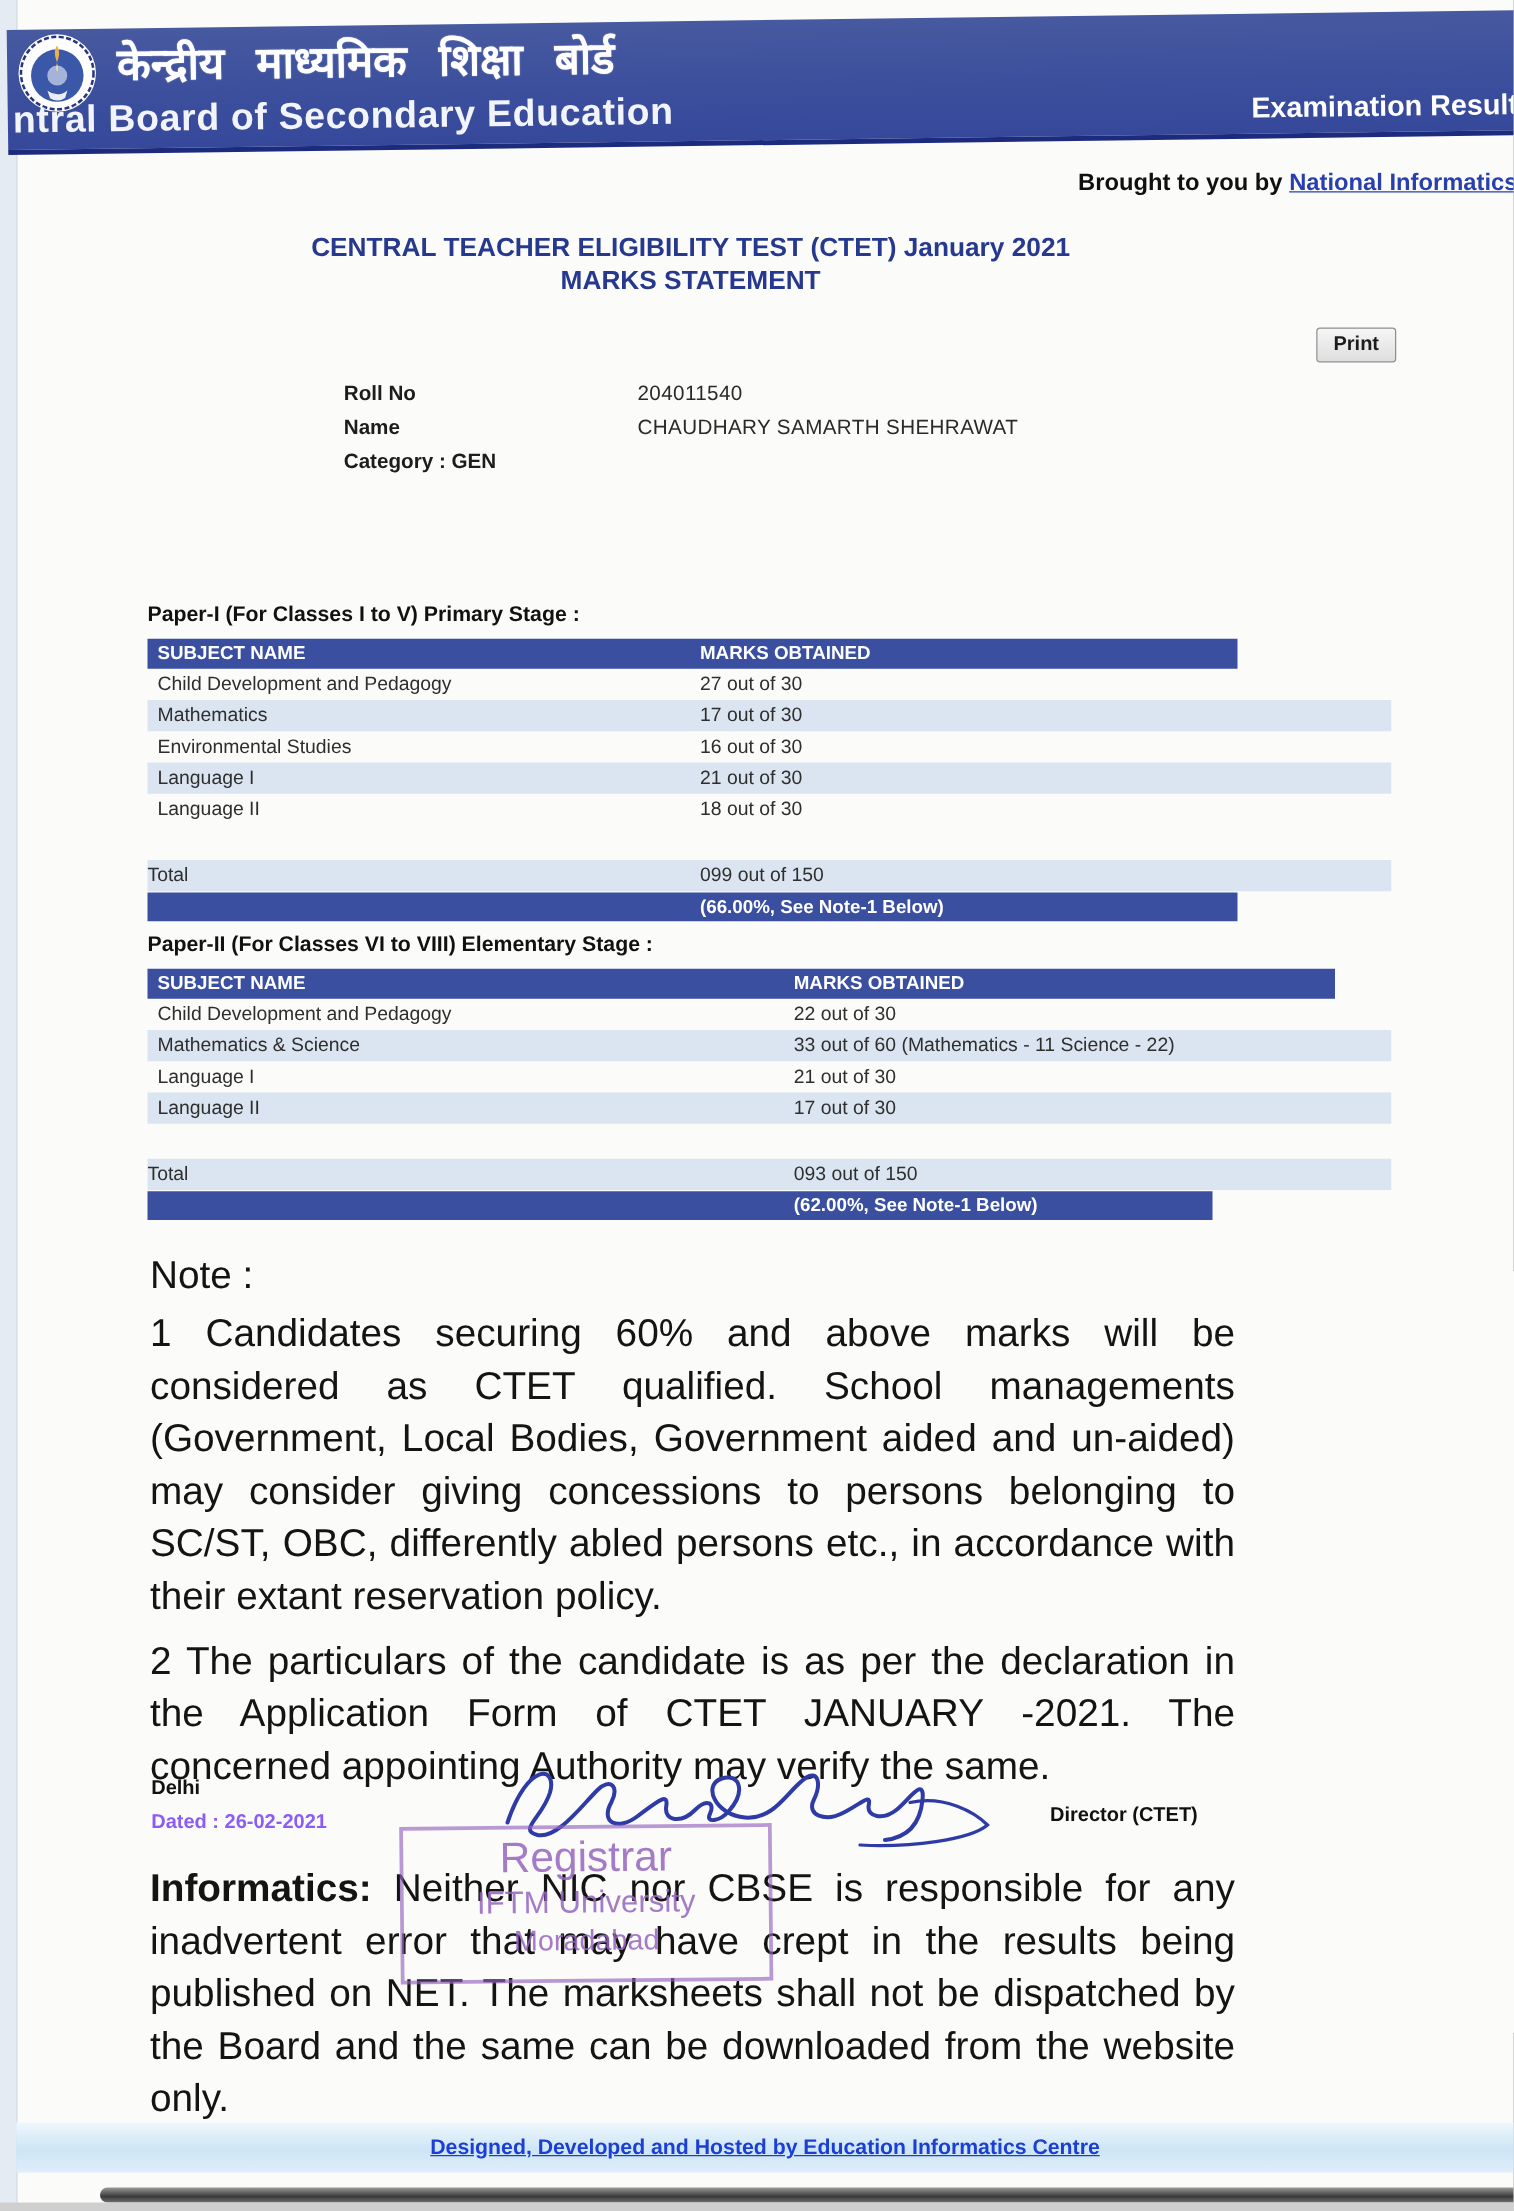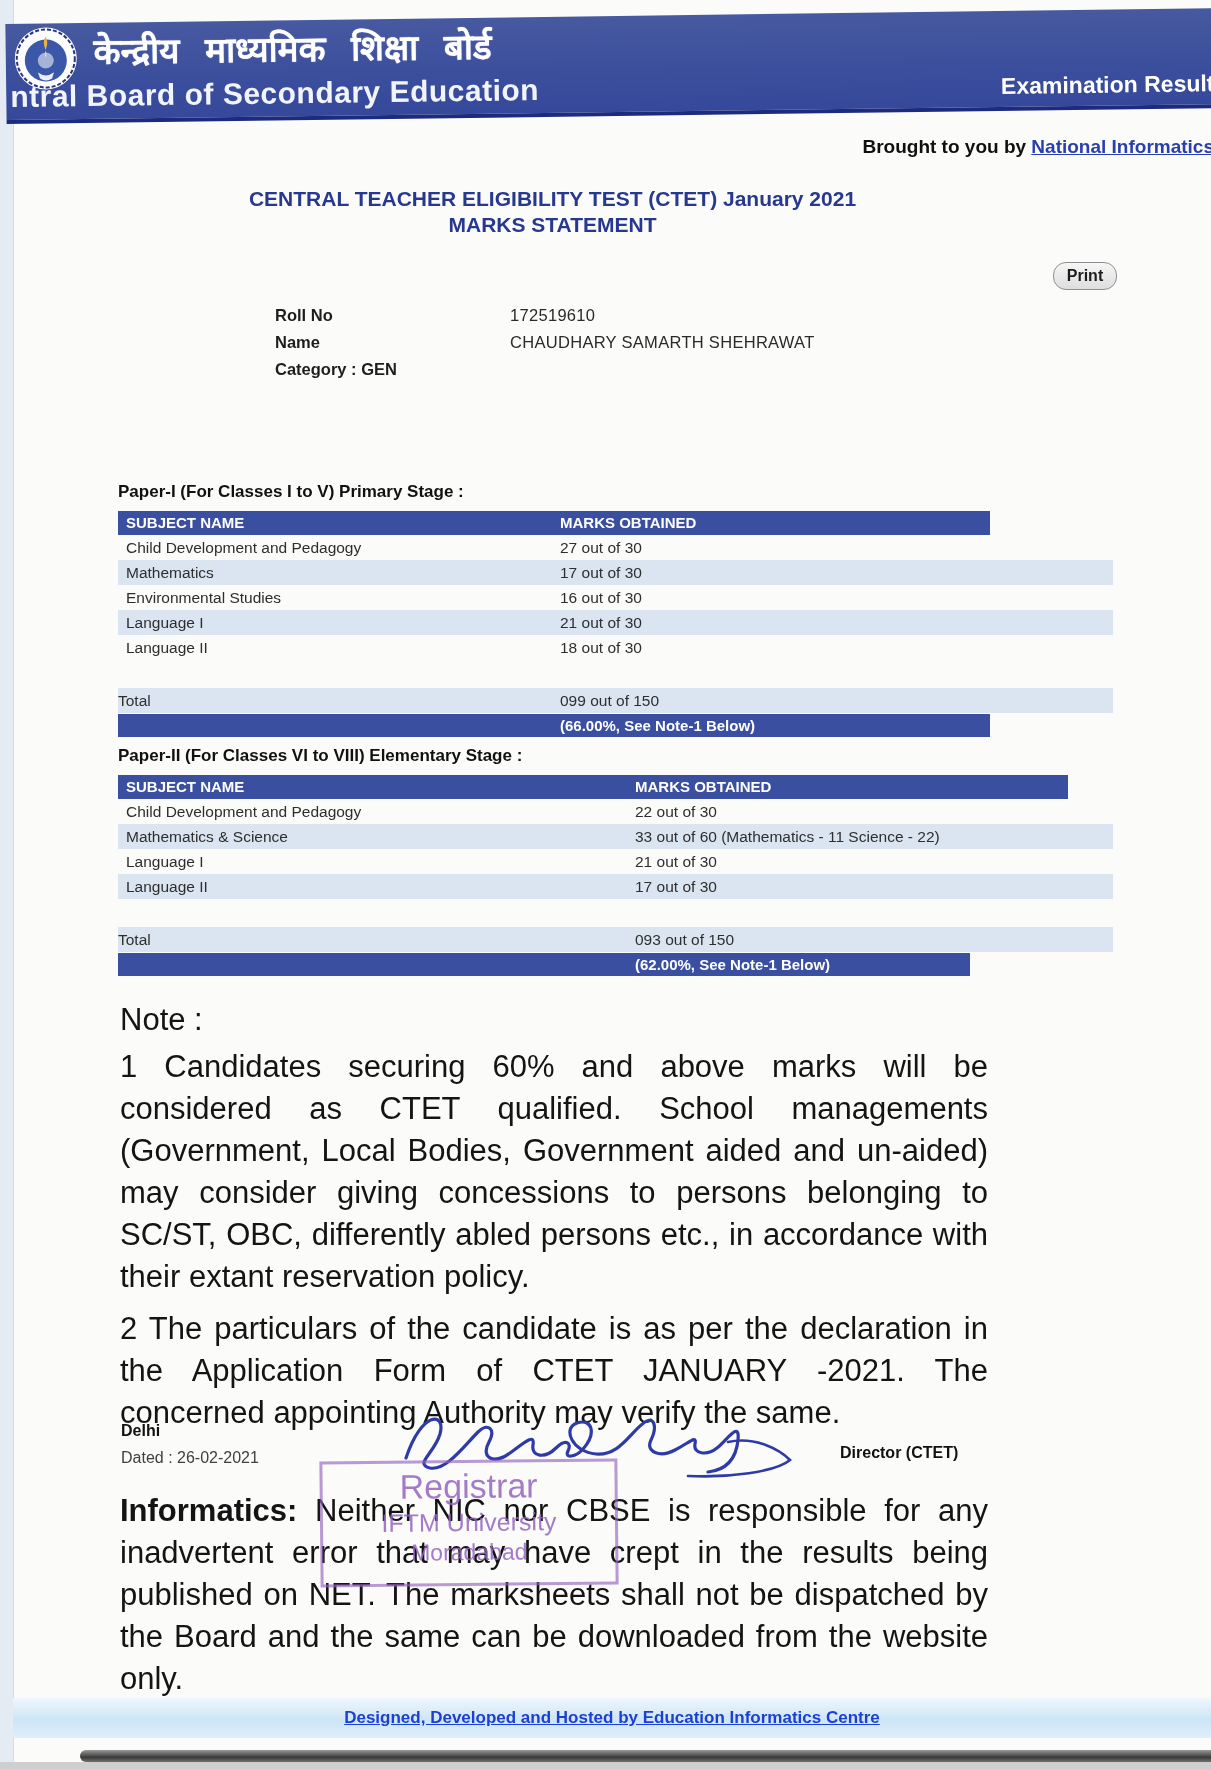--- a/index.html
+++ b/index.html
@@ -16,21 +16,21 @@
   .hindi{position:absolute;left:88px;top:4px;color:#fff;font-size:35px;font-weight:bold;word-spacing:16px;white-space:nowrap;text-shadow:0 0 1px #cfd6ef;}
   .eng{position:absolute;left:4px;top:56px;color:#f2f4fb;font-size:30px;font-weight:600;letter-spacing:.5px;white-space:nowrap;}
   .results{position:absolute;right:-6px;top:62px;color:#fff;font-size:23px;font-weight:bold;white-space:nowrap;}
 
   .brought{position:absolute;right:-3px;top:136px;font-size:19px;font-weight:bold;color:#101010;white-space:nowrap;}
   .brought .lnk{color:#2a3fae;text-decoration:underline;cursor:pointer;}
 
   .doc-title{position:absolute;left:0;top:186px;width:1105px;text-align:center;color:#27388f;font-weight:bold;font-size:21px;line-height:26px;}
 
   .print-btn{position:absolute;left:1053px;top:262px;width:62px;height:26px;line-height:26px;text-align:center;
-             background:linear-gradient(#f6f6f6,#dedede);border:1px solid #8f8f8f;border-radius:13px;
+             background:linear-gradient(#f6f6f6,#dedede);border:1px solid #8f8f8f;border-radius:3px;
              font-size:16px;font-weight:bold;color:#1c1c1c;cursor:pointer;}
 
   
   .cand{position:absolute;left:275px;top:302px;font-size:16.5px;color:#1d1d1d;}
   .cand .crow{height:27px;line-height:27px;}
   .cand .lbl{display:inline-block;width:235px;font-weight:bold;}
   .cand .val{font-weight:500;color:#2a2a2a;letter-spacing:.3px;}
   .cand .cat{height:27px;line-height:27px;font-weight:bold;}
 
   
@@ -50,21 +50,21 @@
   .trow{position:relative;width:995px;height:25px;line-height:25px;background:#dbe5f1;font-size:15.5px;}
   .pct{position:relative;height:23px;line-height:23px;background:#3a4fa0;color:#fff;font-weight:bold;font-size:15px;margin-top:1px;}
 
   
   .note{position:absolute;left:120px;top:1002px;width:868px;color:#141414;}
   .note .nh{font-size:31px;margin:0 0 8px 0;}
   .note p{font-size:31px;line-height:42px;text-align:justify;margin:0 0 10px 0;}
 
   
   .place{position:absolute;left:121px;top:1422px;font-size:16px;font-weight:bold;color:#111;}
-  .dated{position:absolute;left:121px;top:1449px;font-size:16px;font-weight:normal;color:#404040;}
+  .dated{position:absolute;left:121px;top:1449px;font-size:16px;font-weight:bold;color:#8b5cf6;}
   .sig{position:absolute;left:388px;top:1392px;width:420px;height:95px;}
   .director{position:absolute;left:840px;top:1444px;font-size:16px;font-weight:bold;color:#111;}
   .stamp{position:absolute;left:320px;top:1460px;width:292px;height:120px;border:3px solid rgba(148,100,190,.65);
          transform:rotate(-0.6deg);text-align:center;color:rgba(148,100,190,.85);z-index:5;}
   .stamp .l1{font-size:34px;margin-top:4px;}
   .stamp .l2{font-size:25px;margin-top:2px;}
   .stamp .l3{font-size:23px;margin-top:2px;}
 
   
   .disclaimer{position:absolute;left:120px;top:1490px;width:868px;font-size:31px;line-height:42px;text-align:justify;color:#141414;}
@@ -105,21 +105,21 @@
 
   <div class="doc-title">
     <div>CENTRAL TEACHER ELIGIBILITY TEST (CTET) January 2021</div>
     <div>MARKS STATEMENT</div>
   </div>
 
   <div class="print-btn">Print</div>
 
   <div class="cand">
     <div class="crow">
-      <span class="lbl">Roll No</span><span class="val">172519610</span>
+      <span class="lbl">Roll No</span><span class="val">204011540</span>
     </div>
     <div class="crow">
       <span class="lbl">Name</span><span class="val">CHAUDHARY SAMARTH SHEHRAWAT</span>
     </div>
     <div class="cat">Category : GEN</div>
   </div>
 
   <div class="paper p1">
     <div class="phead">Paper-I (For Classes I to V) Primary Stage :</div>
     <div class="thead">

